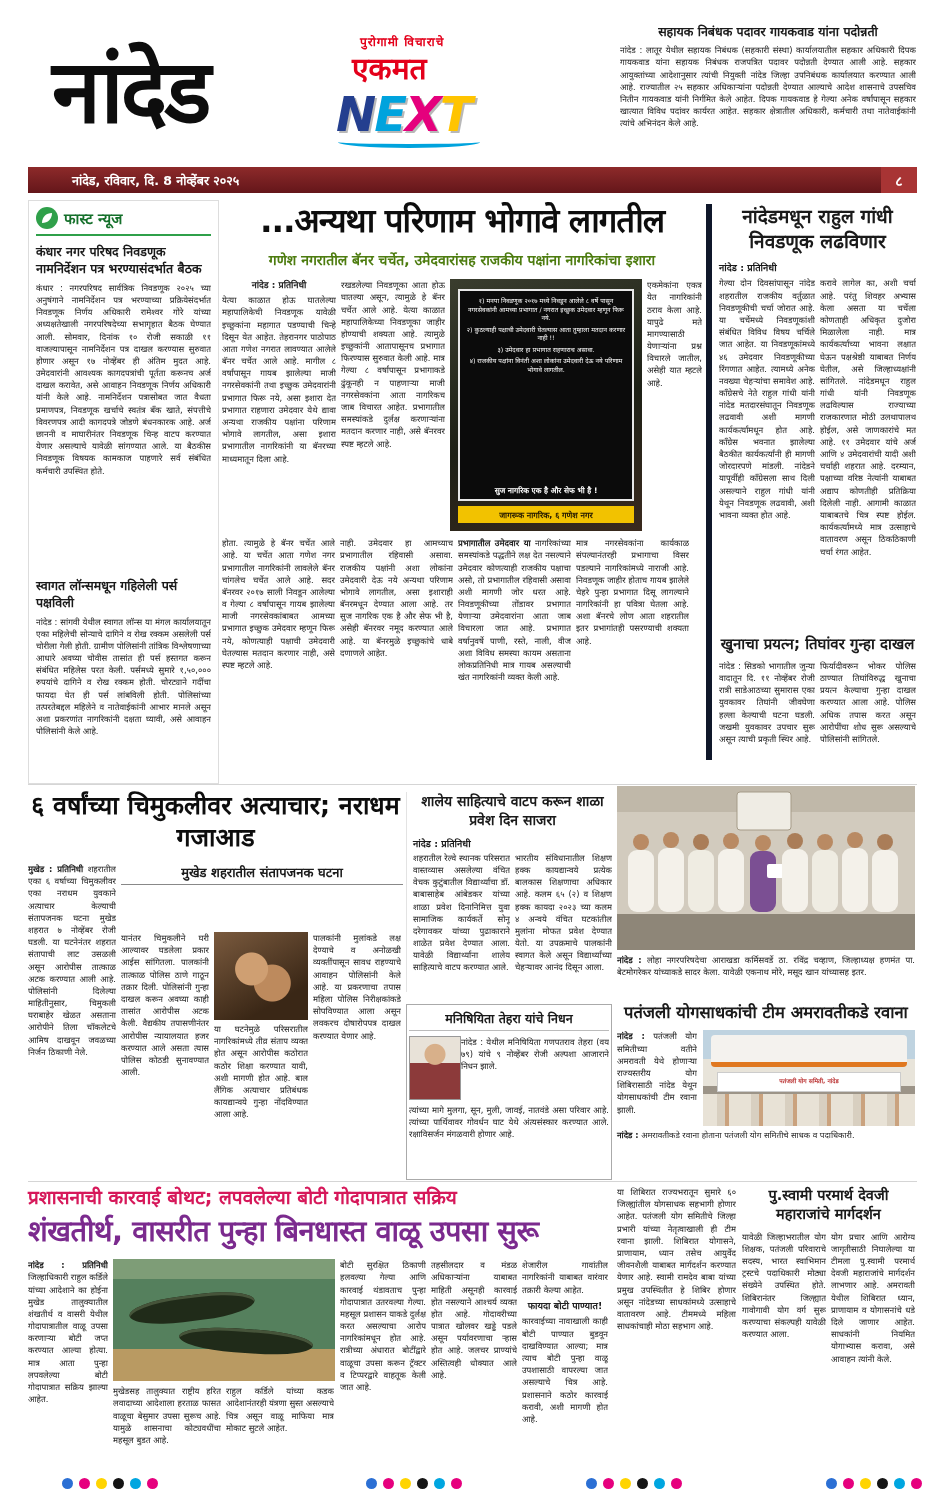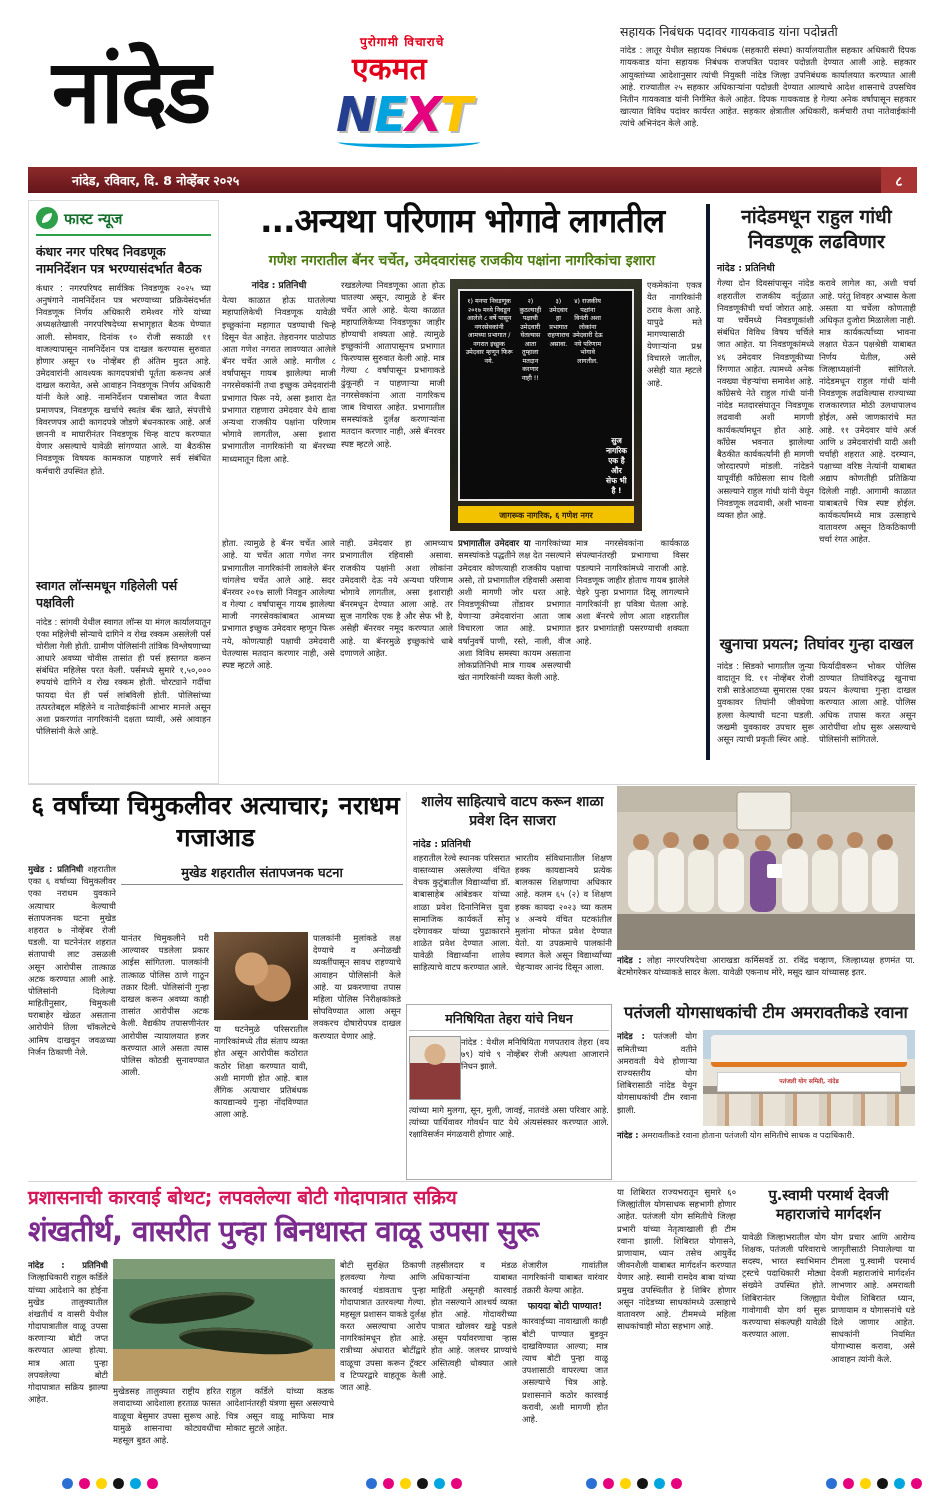--- a/index.html
+++ b/index.html
@@ -11,21 +11,21 @@
   .mh-title { position:absolute; left:52px; top:48px; font-size:88px; font-weight:900; letter-spacing:-3px; color:#0d0d0d; line-height:1; }
   .mh-tagline { position:absolute; left:360px; top:33px; font-size:12px; font-weight:700; color:#e4001b; letter-spacing:1px; }
   .mh-brand { position:absolute; left:352px; top:47px; font-size:30px; font-weight:900; color:#e4001b; }
   .mh-next { position:absolute; left:336px; top:90px; font-size:48px; font-weight:900; font-style:italic; letter-spacing:-2px; line-height:1; }
   .mh-next span { text-shadow:2px 2px 0 rgba(0,0,0,.28); }
   .nl-n{color:#243f8f;} .nl-e{color:#00a3dd;} .nl-x{color:#e5007d;} .nl-t{color:#ffc400;}
   .mh-swoosh { position:absolute; left:338px; top:136px; width:142px; height:12px; border-bottom:4px solid #00a3dd; border-radius:50%; }
 
   
   .top-brief { position:absolute; left:620px; top:24px; width:296px; height:142px; overflow:hidden; }
-  .tb-head { font-size:12.5px; font-weight:400; line-height:1.3; margin-bottom:4px; }
+  .tb-head { font-size:12.5px; font-weight:700; text-align:center; line-height:1.3; margin-bottom:4px; }
   .body-text { font-size:8.4px; line-height:1.45; text-align:justify; color:#222; overflow:hidden; }
 
   
   .datebar { position:absolute; left:28px; top:167px; width:889px; height:26px; background:linear-gradient(#8d2a2a,#64161a); color:#fff; display:flex; align-items:center; font-size:12.5px; font-weight:700; }
   .db-text { margin-left:44px; }
   .db-page { margin-left:auto; width:36px; height:26px; background:#a83434; display:flex; align-items:center; justify-content:center; font-size:14px; }
 
   
   .fast-news { position:absolute; left:28px; top:200px; width:191px; height:584px; border:1px solid #ddd; padding:6px 7px; overflow:hidden; }
   .fn-header { display:flex; align-items:center; gap:6px; border-bottom:2px solid #2fa04a; padding-bottom:5px; }
@@ -41,27 +41,27 @@
   .lead-top { display:flex; gap:5px; margin-top:10px; height:252px; }
   .lead-colA{width:114px;} .lead-colB{width:104px;} .lead-colC{width:55px;}
   .lead-bottom { display:flex; gap:5px; margin-top:6px; height:206px; }
   .lead-bottom .col { width:113px; }
   .dateline { font-weight:800; font-size:9px; text-align:center; margin-bottom:2px; }
   .blead { font-weight:800; }
   .col { overflow:hidden; }
 
   
   .banner-photo { width:192px; height:252px; background:linear-gradient(160deg,#3a3d2e,#1d2016 55%,#3a2a1e); padding:10px 8px 8px; display:flex; flex-direction:column; flex:none; }
-  .banner-inner { background:#0b0b0b; border:2px solid #e8e8e8; flex:1; padding:6px 5px 4px; color:#fff; display:flex; flex-direction:row; gap:3px; overflow:hidden; }
+  .banner-inner { background:#0b0b0b; border:2px solid #e8e8e8; flex:1; padding:6px 5px 4px; color:#fff; display:flex; flex-direction:column; gap:3px; overflow:hidden; }
   .banner-line { font-size:6.3px; line-height:1.35; text-align:center; }
   .banner-slogan { font-size:7.5px; font-weight:800; text-align:center; margin-top:auto; }
   .banner-strip { background:#f2c200; color:#241a00; font-weight:800; font-size:8px; text-align:center; padding:3px 2px; margin-top:5px; }
 
   
-  .rahul { position:absolute; left:706px; top:204px; width:210px; padding-left:7px; border-left:4px solid #0f172a; }
+  .rahul { position:absolute; left:706px; top:204px; width:210px; padding-left:7px; border-left:6px solid #0f172a; }
   .rh-head { font-size:19px; font-weight:900; text-align:center; line-height:1.3; }
   .rh-date { font-size:9.5px; font-weight:800; margin:8px 0 3px; }
   .rh-cols { display:flex; gap:5px; height:348px; }
   .rh-cols .col { width:99px; }
   .crime-head { font-size:15px; font-weight:900; text-align:center; line-height:1.3; margin-top:10px; }
   .crime-cols { display:flex; gap:5px; height:100px; margin-top:5px; }
   .crime-cols .col { width:99px; }
 
   .rule { position:absolute; left:28px; width:889px; border-top:1px solid #d5d5d5; }
   .rule1 { top:784px; } .rule2 { top:1181px; }

